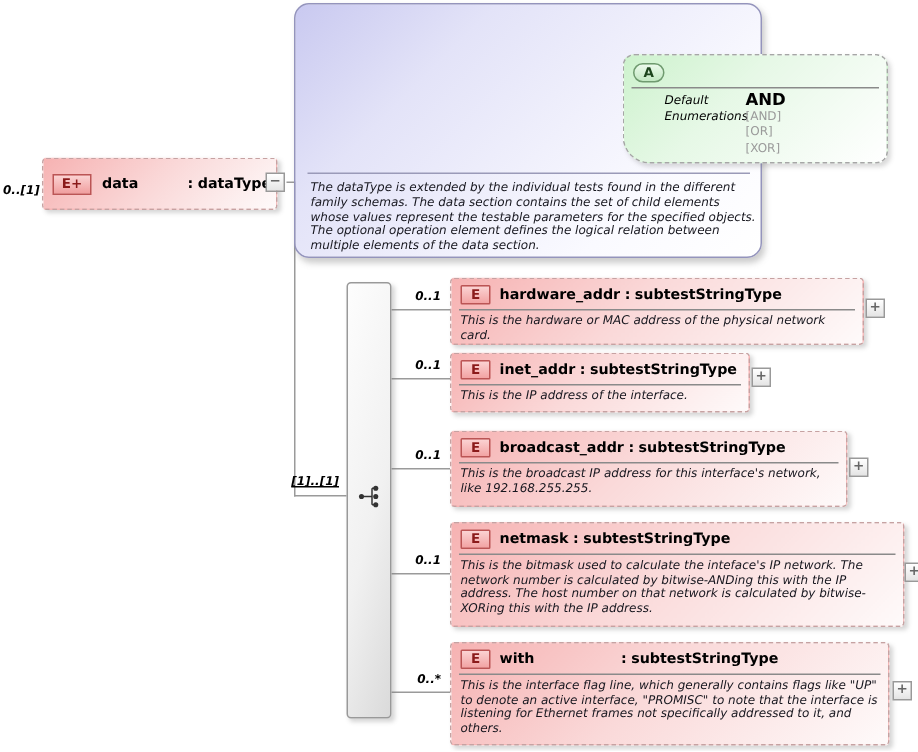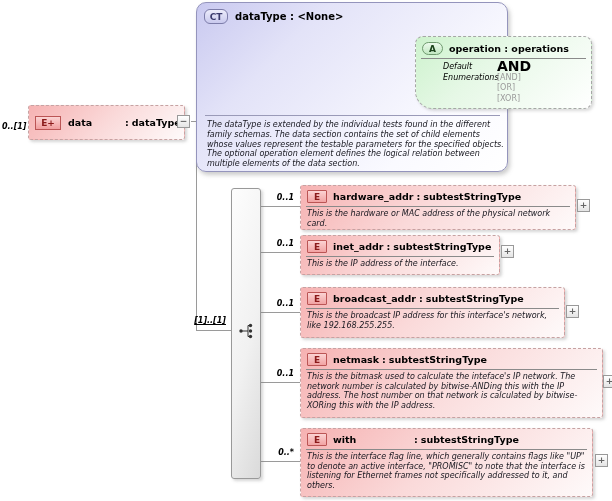--- a/index.html
+++ b/index.html
@@ -40,21 +40,21 @@
       box-shadow:2px 2px 3px rgba(110,110,110,.25);}
   .attr-head{display:flex;align-items:center;gap:6px;padding:5px 6px 3px 6px;}
   .a-icon{width:21px;height:13px;box-sizing:border-box;border:1px solid #6f9a6f;border-radius:7px;
       background:linear-gradient(#ecfaec,#c2e8c2);color:#1c441c;font:700 9px "DejaVu Sans",sans-serif;
       display:flex;align-items:center;justify-content:center;}
   .attr-title{font:700 9.5px "DejaVu Sans",sans-serif;color:#000;}
   .attr-sep{border-top:1px solid #8a8a8a;margin:0 5px;}
   .attr-rows{padding:3px 7px 0 7px;display:grid;grid-template-columns:74px auto;row-gap:1px;
       font-size:8px;line-height:9.5px;color:#000;}
   .attr-label{font-style:italic;margin-left:20px;}
-  .attr-default{font-weight:700;font-size:14px;}
+  .attr-default{font-weight:700;font-size:11px;}
   .enum{color:#9a9a9a;}
 
   
   .ebox{position:absolute;box-sizing:border-box;border:1px dashed #c6a2a2;border-radius:3px;
       background:linear-gradient(135deg,#f6b2b2 0%,#fad9d9 45%,#fefafa 100%);
       box-shadow:2px 2px 3px rgba(120,120,120,.3);}
   .ehead{display:flex;align-items:center;gap:6px;padding:4px 6px 2px 6px;}
   .e-icon{min-width:20px;height:13px;box-sizing:border-box;border:1px solid #b55;border-radius:1px;
       background:linear-gradient(#fbd3d3,#f2a3a3);color:#8b1a1a;font:700 9px "DejaVu Sans",sans-serif;
       display:flex;align-items:center;justify-content:center;padding:0 2px;}
@@ -89,28 +89,23 @@
   <div class="hline" style="left:191px;top:121px;width:5px;"></div>
   <div class="vline" style="left:196px;top:121px;height:210px;"></div>
   <div class="hline" style="left:196px;top:330px;width:35px;"></div>
   <div class="hline" style="left:261px;top:206px;width:39px;"></div>
   <div class="hline" style="left:261px;top:252px;width:39px;"></div>
   <div class="hline" style="left:261px;top:312px;width:39px;"></div>
   <div class="hline" style="left:261px;top:382px;width:39px;"></div>
   <div class="hline" style="left:261px;top:461px;width:39px;"></div>
 
   <div class="ct-box">
-    <div class="ct-head">
-      <span class="ct-icon">CT</span>
-      <span class="ct-title">dataType : &lt;None&gt;</span>
-    </div>
     <div class="attr-box">
       <div class="attr-head">
         <span class="a-icon">A</span>
-        <span class="attr-title">operation : operations</span>
       </div>
       <div class="attr-sep"></div>
       <div class="attr-rows">
         <span class="attr-label">Default</span>
         <span class="attr-default">AND</span>
         <span class="attr-label">Enumerations</span>
         <span class="enum">[AND]</span>
         <span></span>
         <span class="enum">[OR]</span>
         <span></span>

